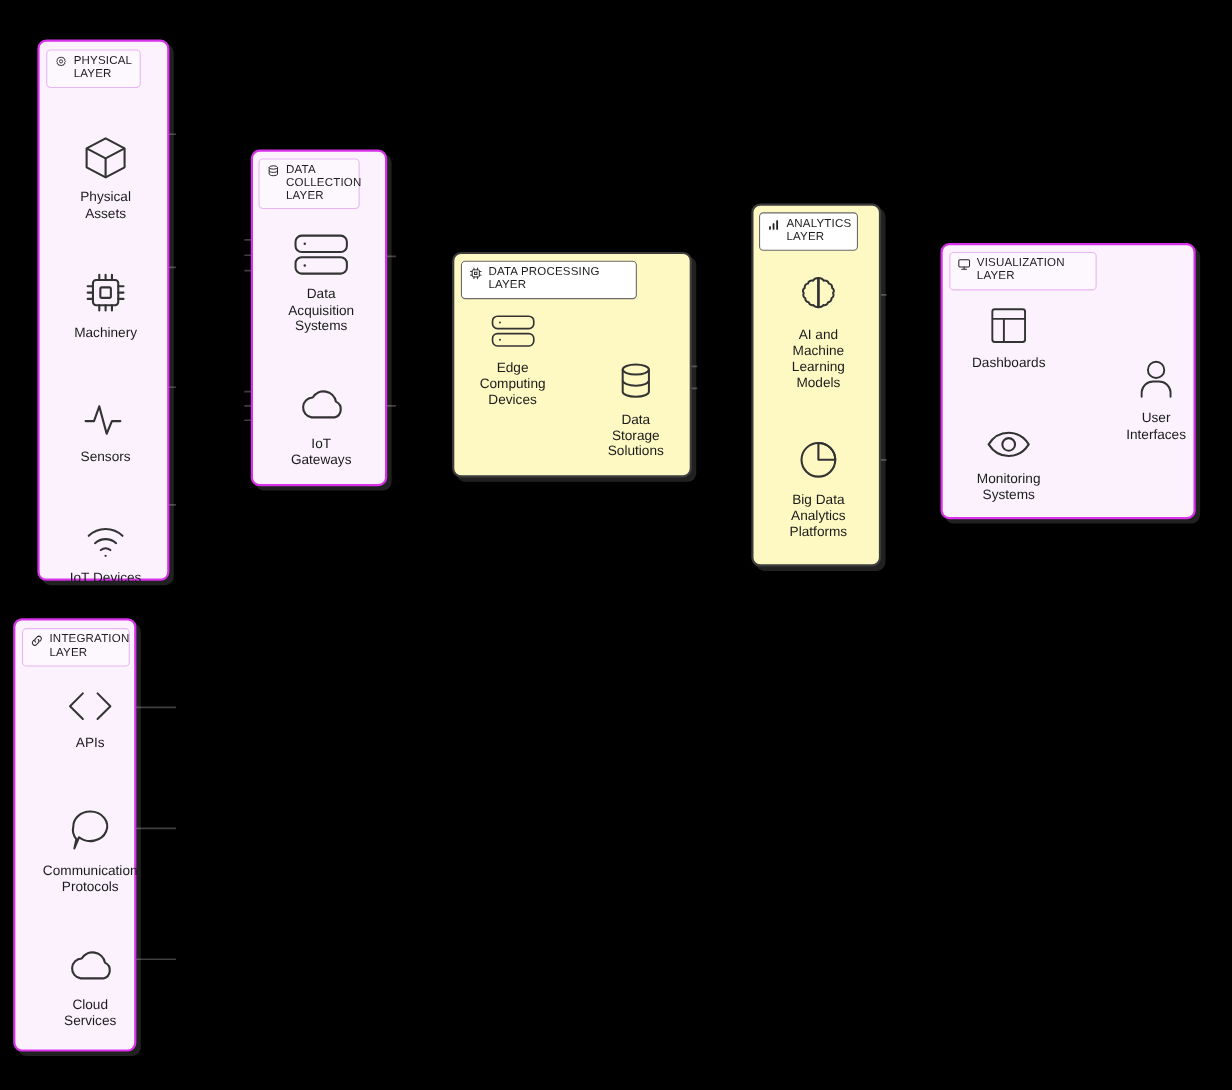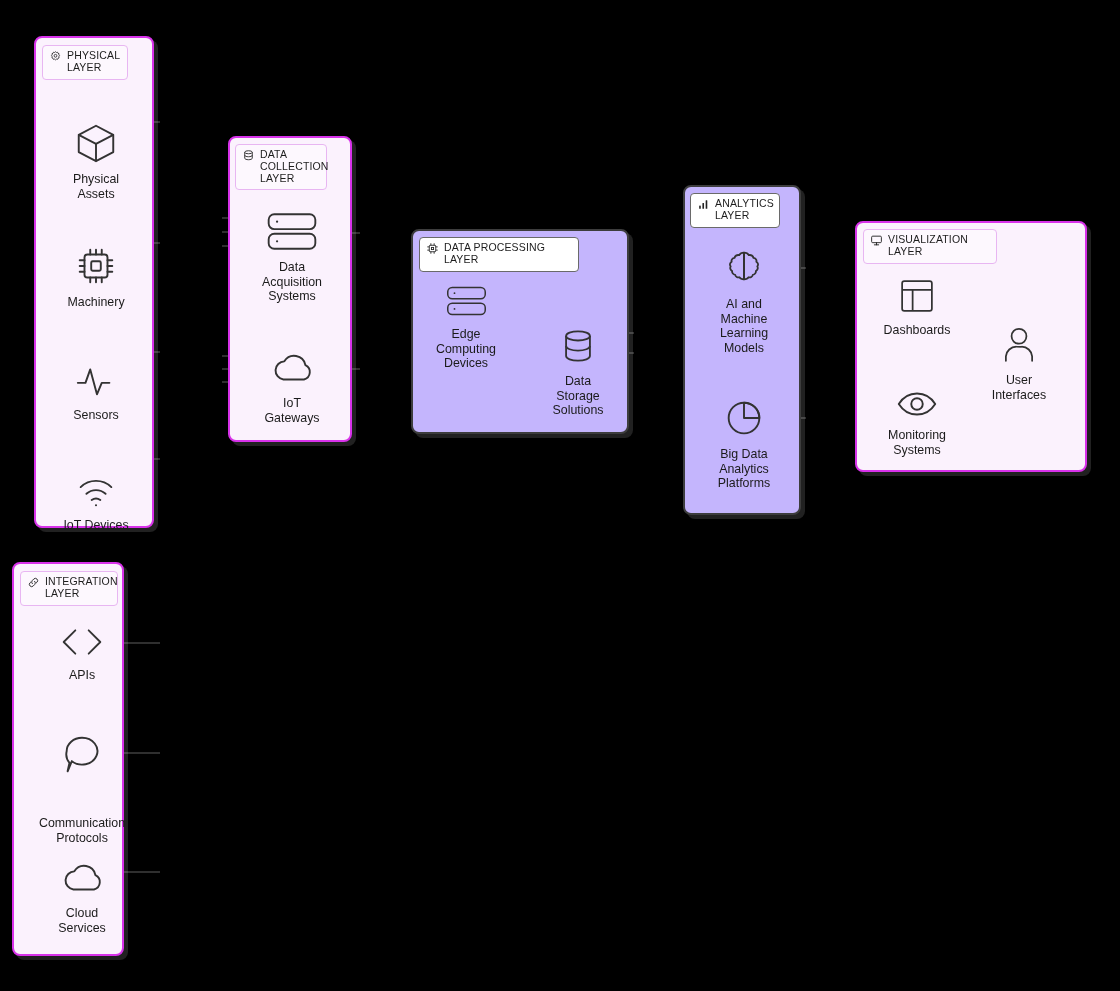--- a/index.html
+++ b/index.html
@@ -21,21 +21,21 @@
   .layer {
     position: absolute;
     border-radius: 8px;
     box-shadow: 4px 4px 0 0 rgba(255,255,255,0.13);
   }
   .layer.purple {
     background: #fbf2fd;
     border: 2.2px solid #d832ea;
   }
   .layer.plain {
-    background: #c4b5fd;
+    background: #fef9c3;
     border: 2.2px solid #3d3d3d;
     padding-left: 20px;
   }
 
   
   .badge {
     position: absolute;
     display: flex;
     align-items: flex-start;
     gap: 5px;
@@ -338,21 +338,21 @@
 
     <div class="node" style="left:60px;top:163px;">
       <svg class="glyph" style="width:46px;height:36px;" viewBox="0 0 48 36">
         <path d="M5 18c5-8 12-11 19-11s14 3 19 11c-5 8-12 11-19 11S10 26 5 18Z" fill="none" stroke="#333" stroke-width="2" stroke-linejoin="round"></path>
         <circle cx="24" cy="18" r="6" fill="none" stroke="#333" stroke-width="2"></circle>
       </svg>
       <div class="nlabel">Monitoring
 Systems</div>
     </div>
 
-    <div class="node" style="left:162px;top:100px;">
+    <div class="node" style="left:194px;top:100px;">
       <svg class="glyph" style="width:42px;height:44px;" viewBox="0 0 48 48">
         <circle cx="24" cy="14" r="8.5" fill="none" stroke="#333" stroke-width="2"></circle>
         <path d="M9 42v-5a12 12 0 0 1 12-11h6a12 12 0 0 1 12 11v5" fill="none" stroke="#333" stroke-width="2" stroke-linecap="round"></path>
       </svg>
       <div class="nlabel">User
 Interfaces</div>
     </div>
   </div>
 
   <div class="layer purple" style="left:12px;top:562px;width:112px;height:394px;">
@@ -366,21 +366,21 @@
     </div>
 
     <div class="node" style="left:68px;top:58px;">
       <svg class="glyph" style="width:52px;height:40px;" viewBox="0 0 60 48">
         <path d="M22 10 8 24 22 38" fill="none" stroke="#333" stroke-width="2.2" stroke-linecap="round" stroke-linejoin="round"></path>
         <path d="M38 10 52 24 38 38" fill="none" stroke="#333" stroke-width="2.2" stroke-linecap="round" stroke-linejoin="round"></path>
       </svg>
       <div class="nlabel">APIs</div>
     </div>
 
-    <div class="node" style="left:68px;top:168px;gap:32px;">
+    <div class="node" style="left:68px;top:168px;">
       <svg class="glyph" viewBox="0 0 48 48">
         <path d="M24 6a16 14 0 1 1-10.6 24.4L9 41l1.9-8.8A14 14 0 0 1 8 20 16 14 0 0 1 24 6Z" fill="none" stroke="#333" stroke-width="2" stroke-linejoin="round"></path>
       </svg>
       <div class="nlabel">Communication
 Protocols</div>
     </div>
 
     <div class="node" style="left:68px;top:290px;">
       <svg class="glyph" viewBox="0 0 48 48">
         <path d="M15 37a9.5 9.5 0 0 1 1-18.9A12 12 0 0 1 38 22a8 8 0 0 1-1.5 15Z" fill="none" stroke="#333" stroke-width="2" stroke-linejoin="round"></path>

